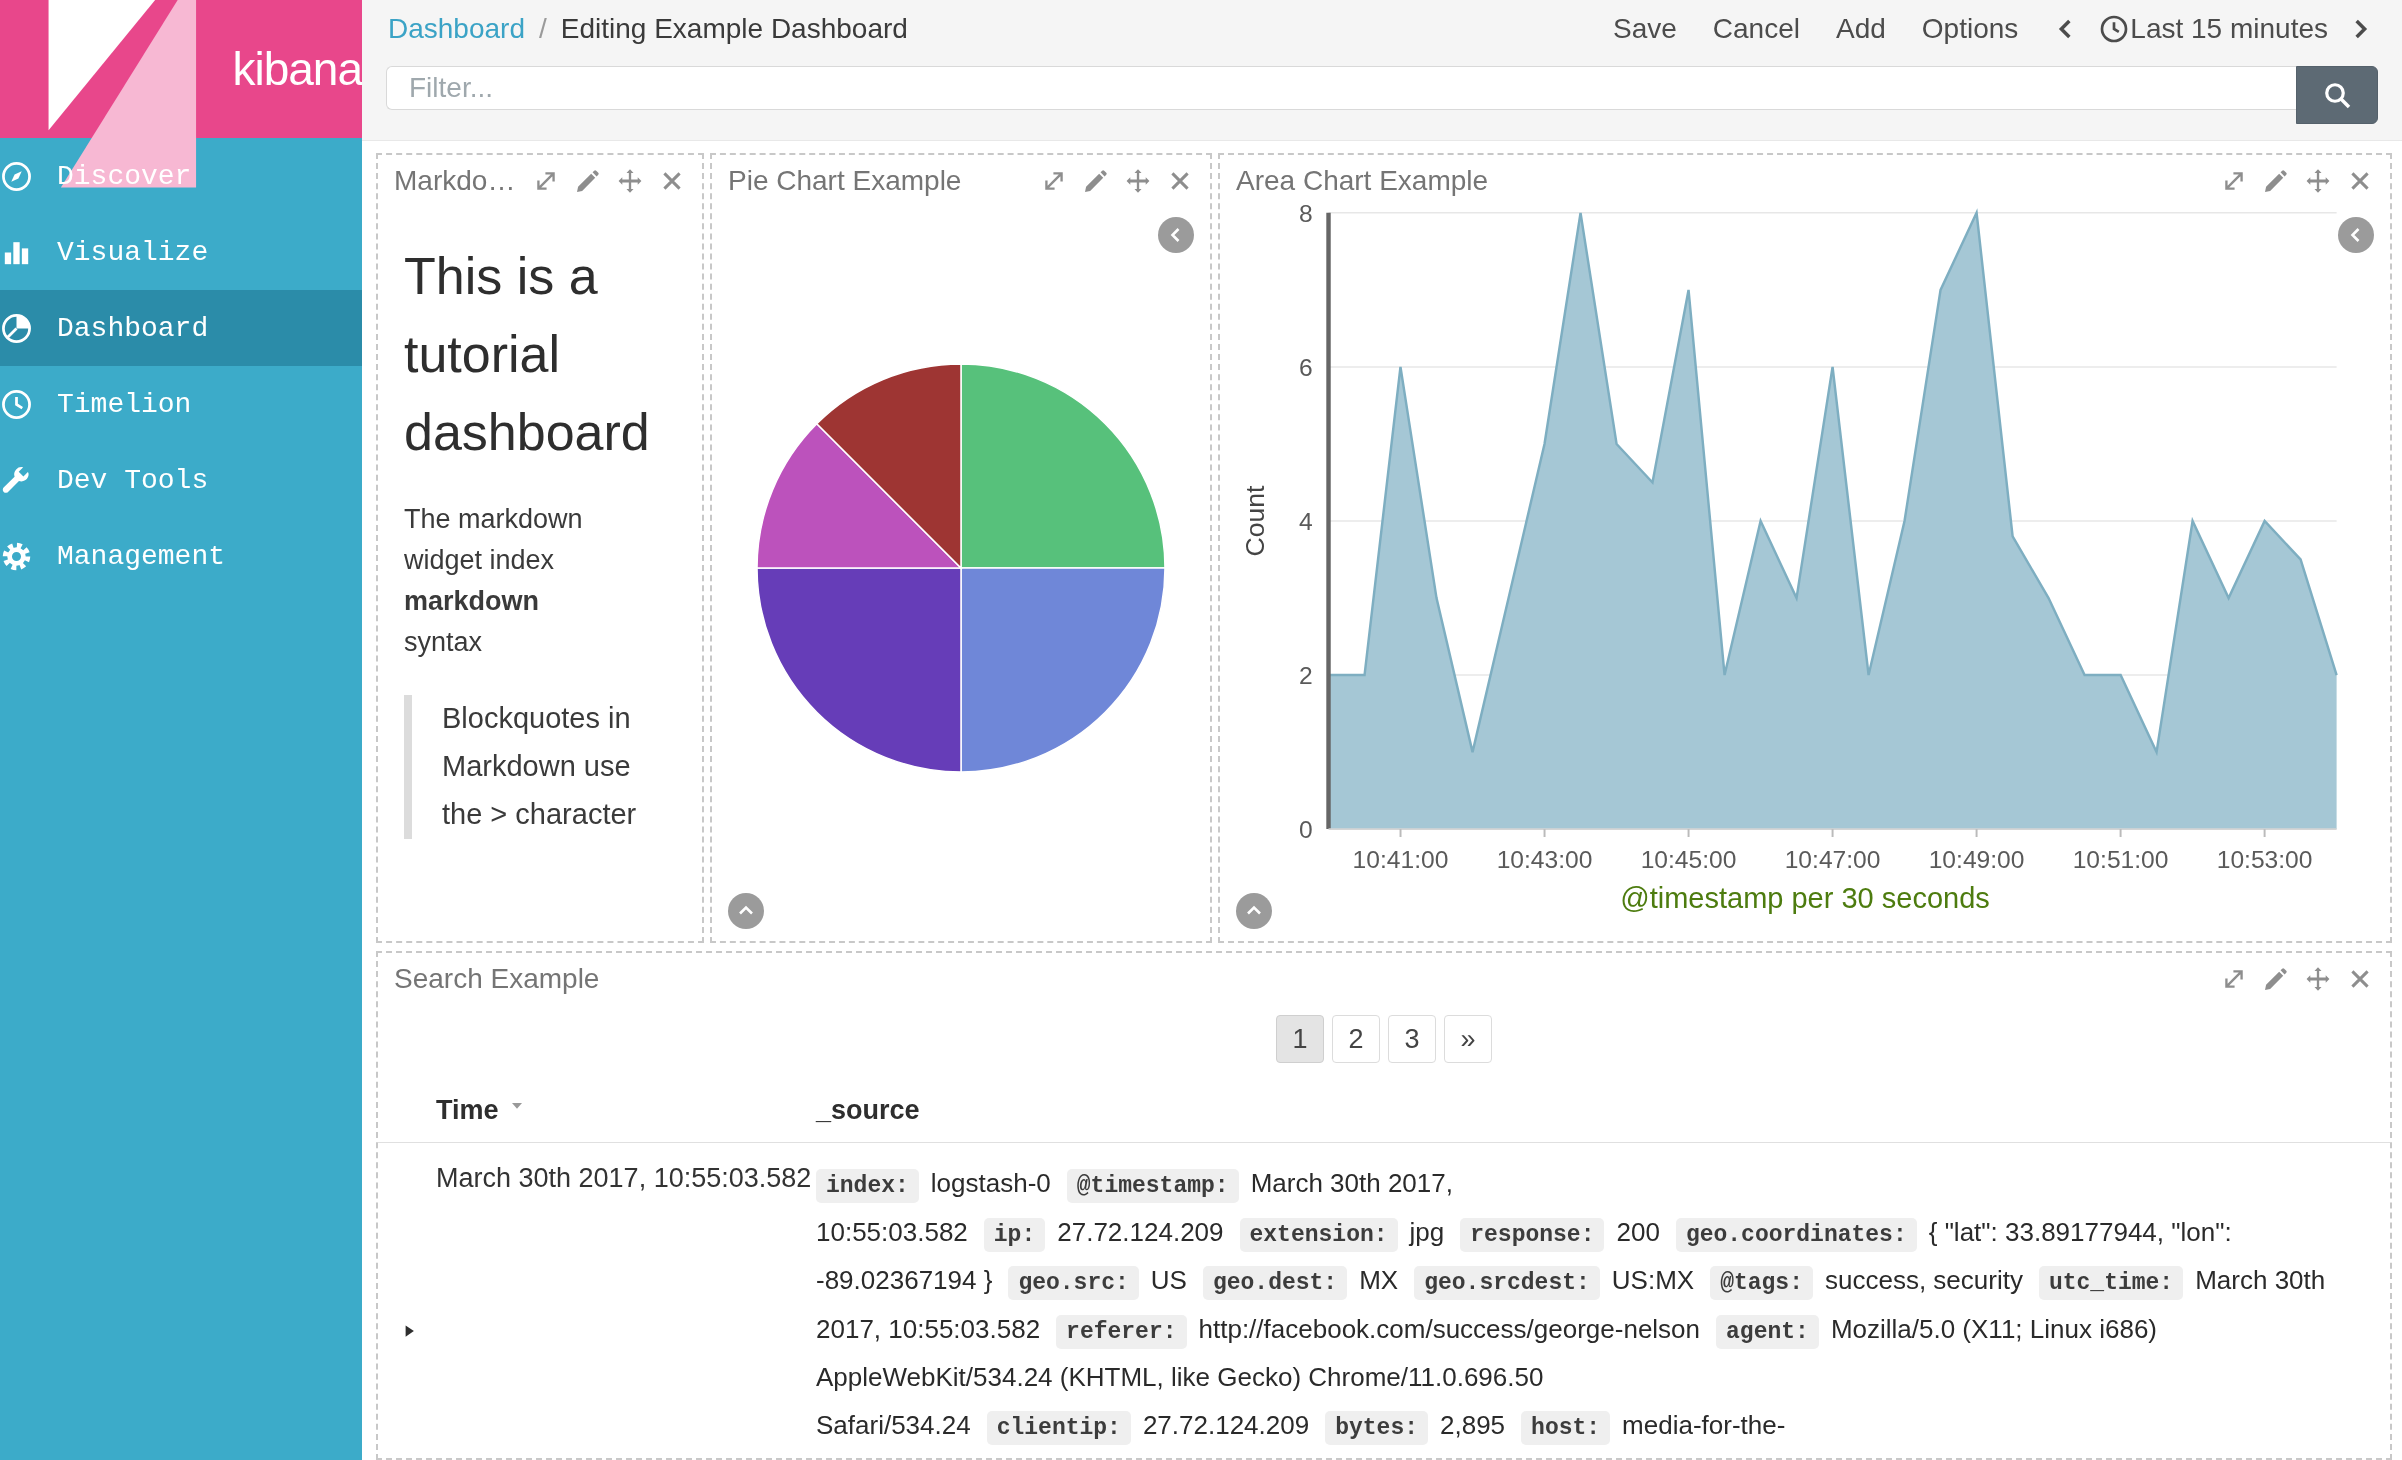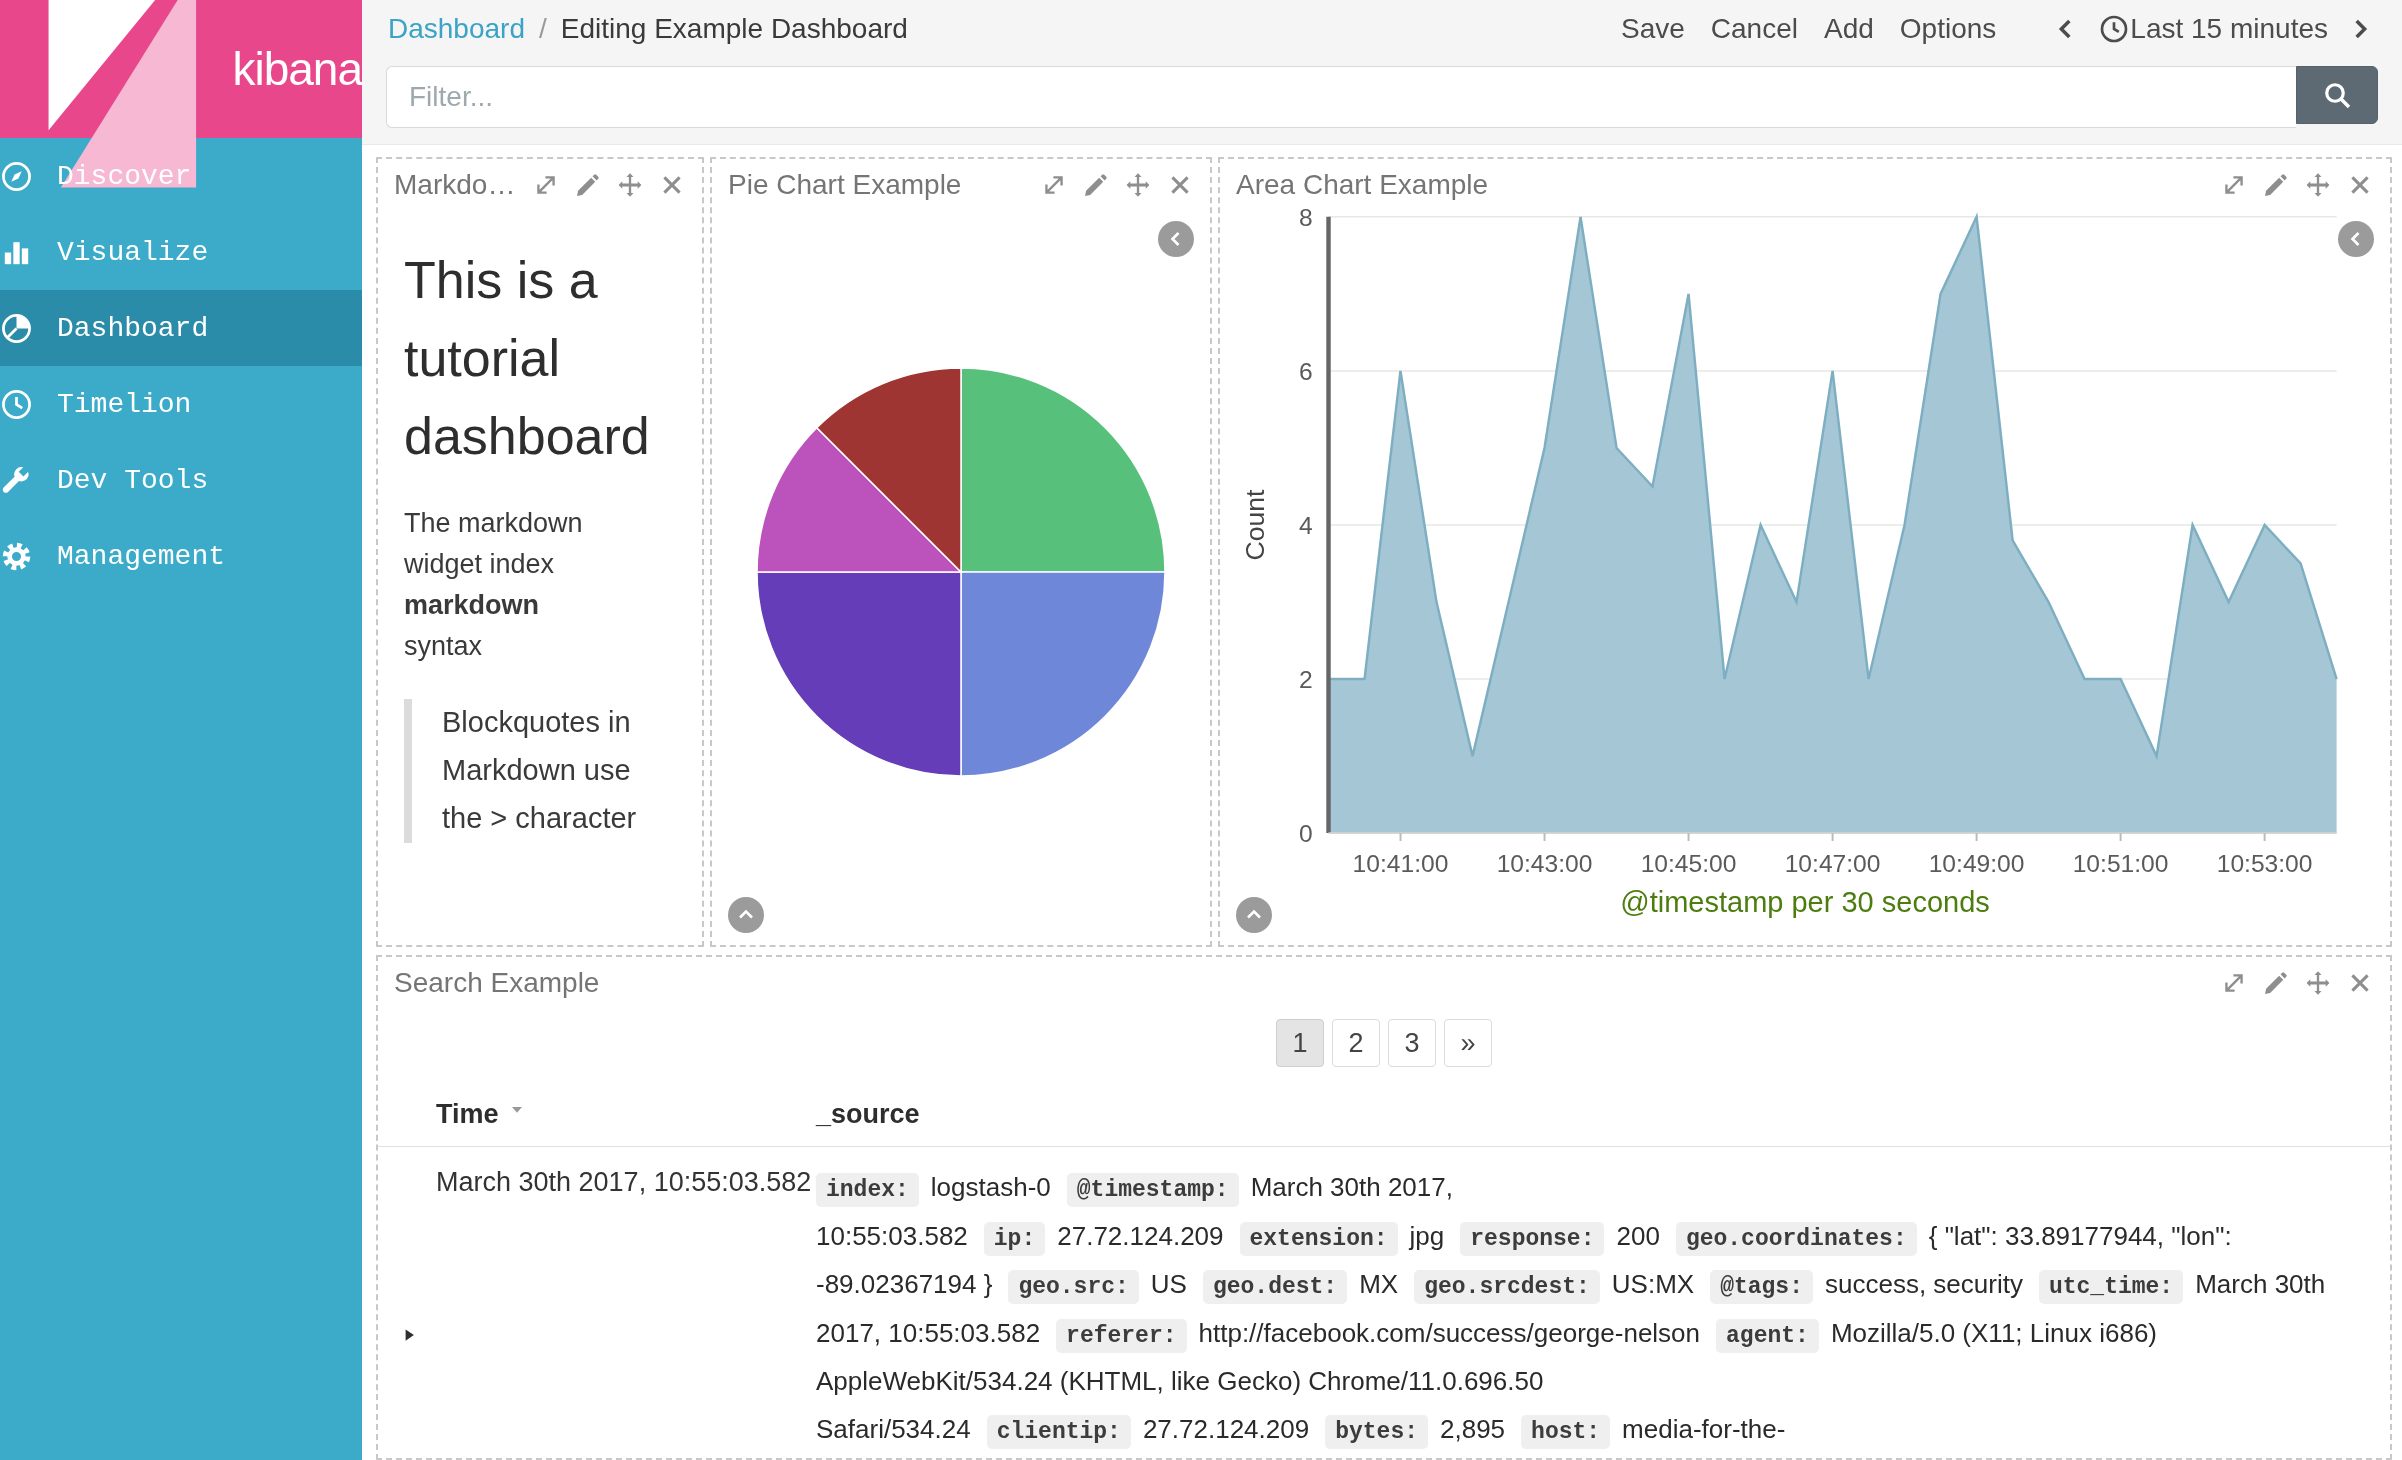--- a/index.html
+++ b/index.html
@@ -19,29 +19,29 @@
   .icon svg{width:100%;height:100%;display:block;}
 
   
   .main{flex:1;display:flex;flex-direction:column;min-width:0;}
   .topbar{height:58px;background:#F5F5F5;display:flex;align-items:center;padding:0 26px;font-size:28px;color:#4C4C4C;flex-shrink:0;}
   .breadcrumb{display:flex;gap:14px;align-items:center;}
   .breadcrumb a{color:#3BA3C6;text-decoration:none;cursor:pointer;}
   .crumb-sep{color:#9A9A9A;}
   .crumb-current{color:#3A3A3A;}
   .top-spacer{flex:1;}
-  .top-actions{display:flex;gap:26px;margin-right:54px;}
+  .top-actions{display:flex;gap:36px;margin-right:32px;}
   .top-action{background:none;border:none;font-size:28px;color:#4C4C4C;cursor:pointer;font-family:inherit;}
   .timepicker{display:flex;align-items:center;gap:16px;}
   .tp-btn{background:none;border:none;cursor:pointer;color:#4C4C4C;display:flex;align-items:center;font-size:28px;font-family:inherit;padding:0;}
   .tp-btn .icon{width:32px;height:32px;color:#4C4C4C;}
 
   
   .filterbar{background:#F5F5F5;padding:8px 24px 16px;display:flex;flex-shrink:0;border-bottom:1px solid #E8E8E8;}
-  .filter-input{flex:1;height:62px;border:1px solid #D9D9D9;border-right:none;border-radius:6px 0 0 6px;padding:0 22px;font-size:28px;color:#333;font-family:inherit;background:#fff;outline:none;}
+  .filter-input{flex:1;height:44px;border:1px solid #D9D9D9;border-right:none;border-radius:6px 0 0 6px;padding:0 22px;font-size:28px;color:#333;font-family:inherit;background:#fff;outline:none;}
   .filter-input::placeholder{color:#9FA8AD;}
   .search-btn{width:82px;height:58px;background:#5D6A74;border:1px solid #55616B;border-radius:0 6px 6px 0;color:#fff;cursor:pointer;display:flex;align-items:center;justify-content:center;}
   .search-btn .icon{width:32px;height:32px;color:#fff;}
 
   
   .dash{flex:1;background:#fff;padding:12px 10px 0 14px;display:flex;flex-direction:column;min-height:0;}
   .row1{display:flex;gap:6px;height:790px;flex-shrink:0;}
   .panel{border:2px dashed #C8C8C8;background:#fff;position:relative;}
   .panel-head{display:flex;align-items:center;padding:10px 16px 6px;gap:12px;}
   .panel-title{font-size:28px;color:#757575;flex:1;min-width:0;}

